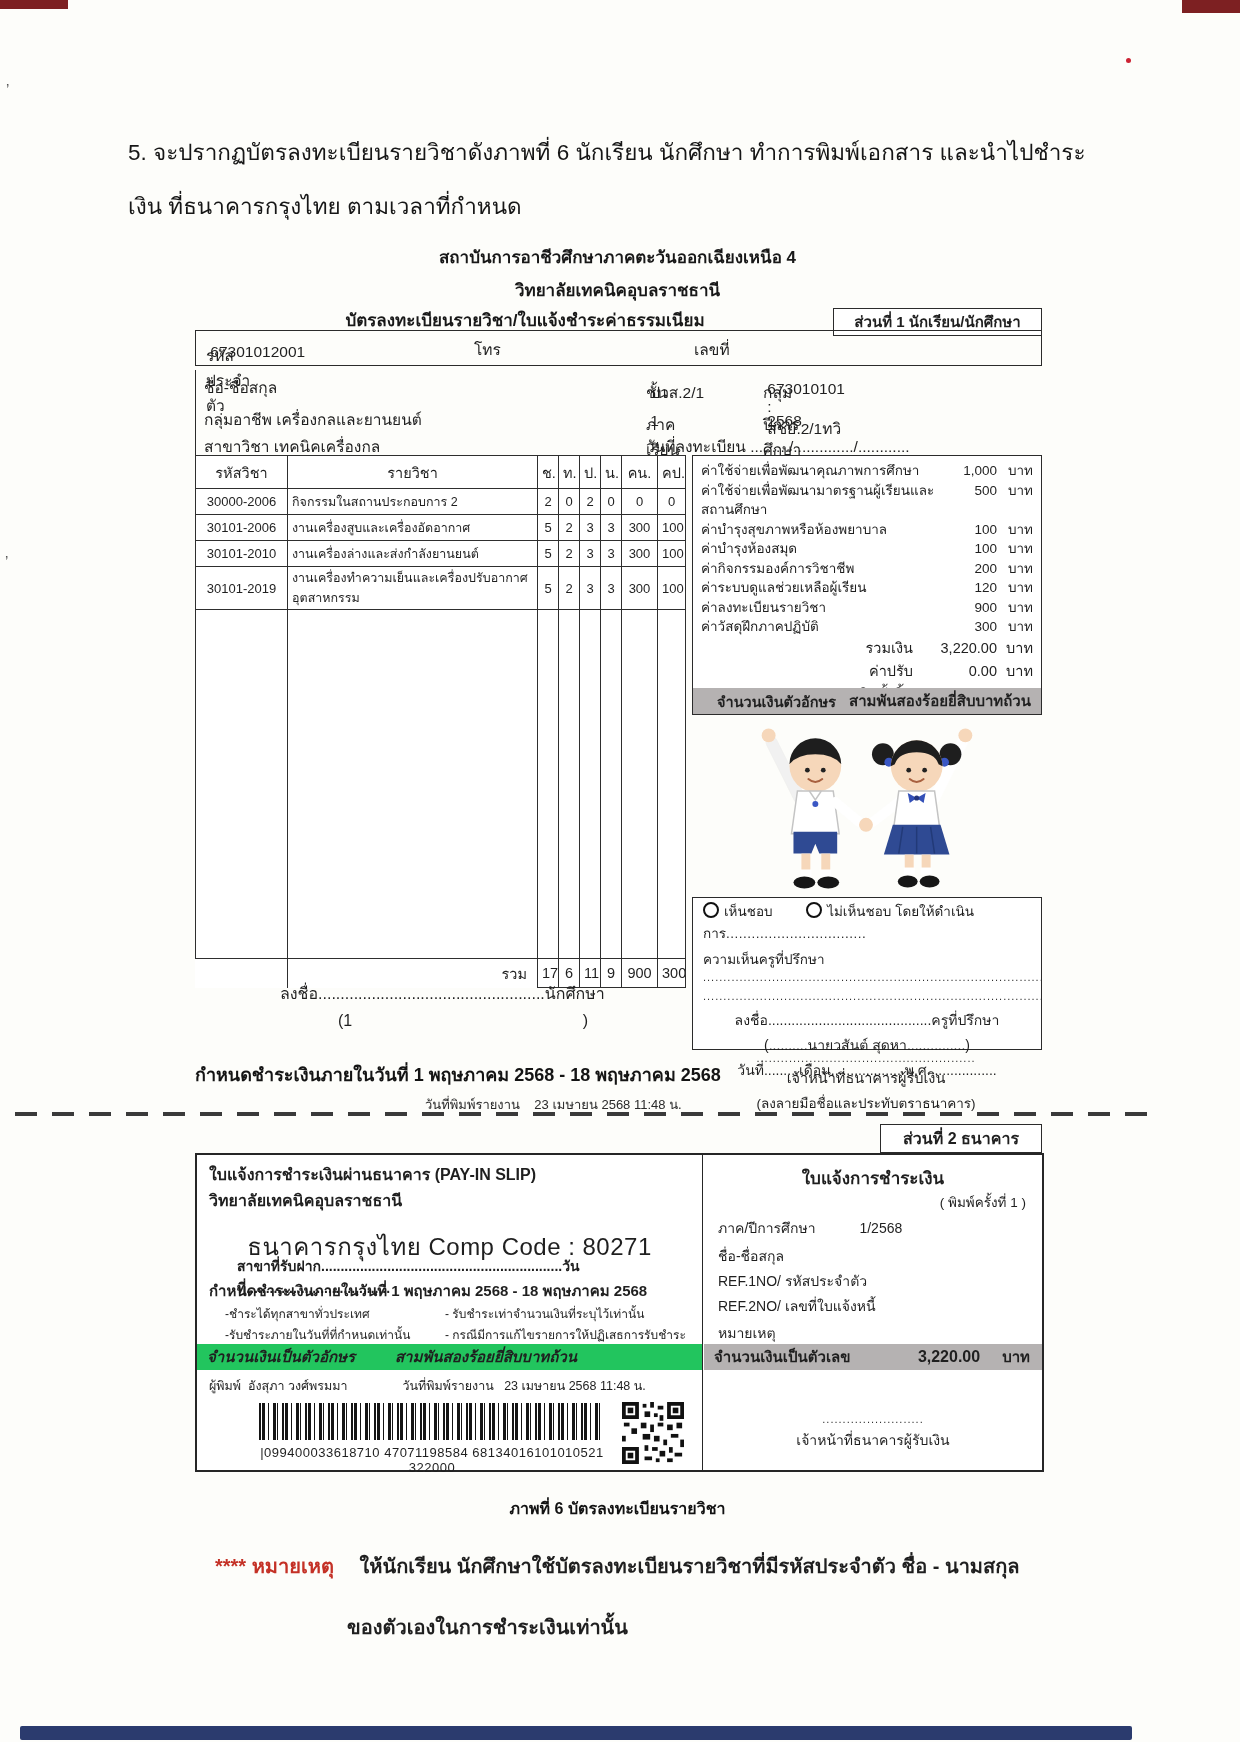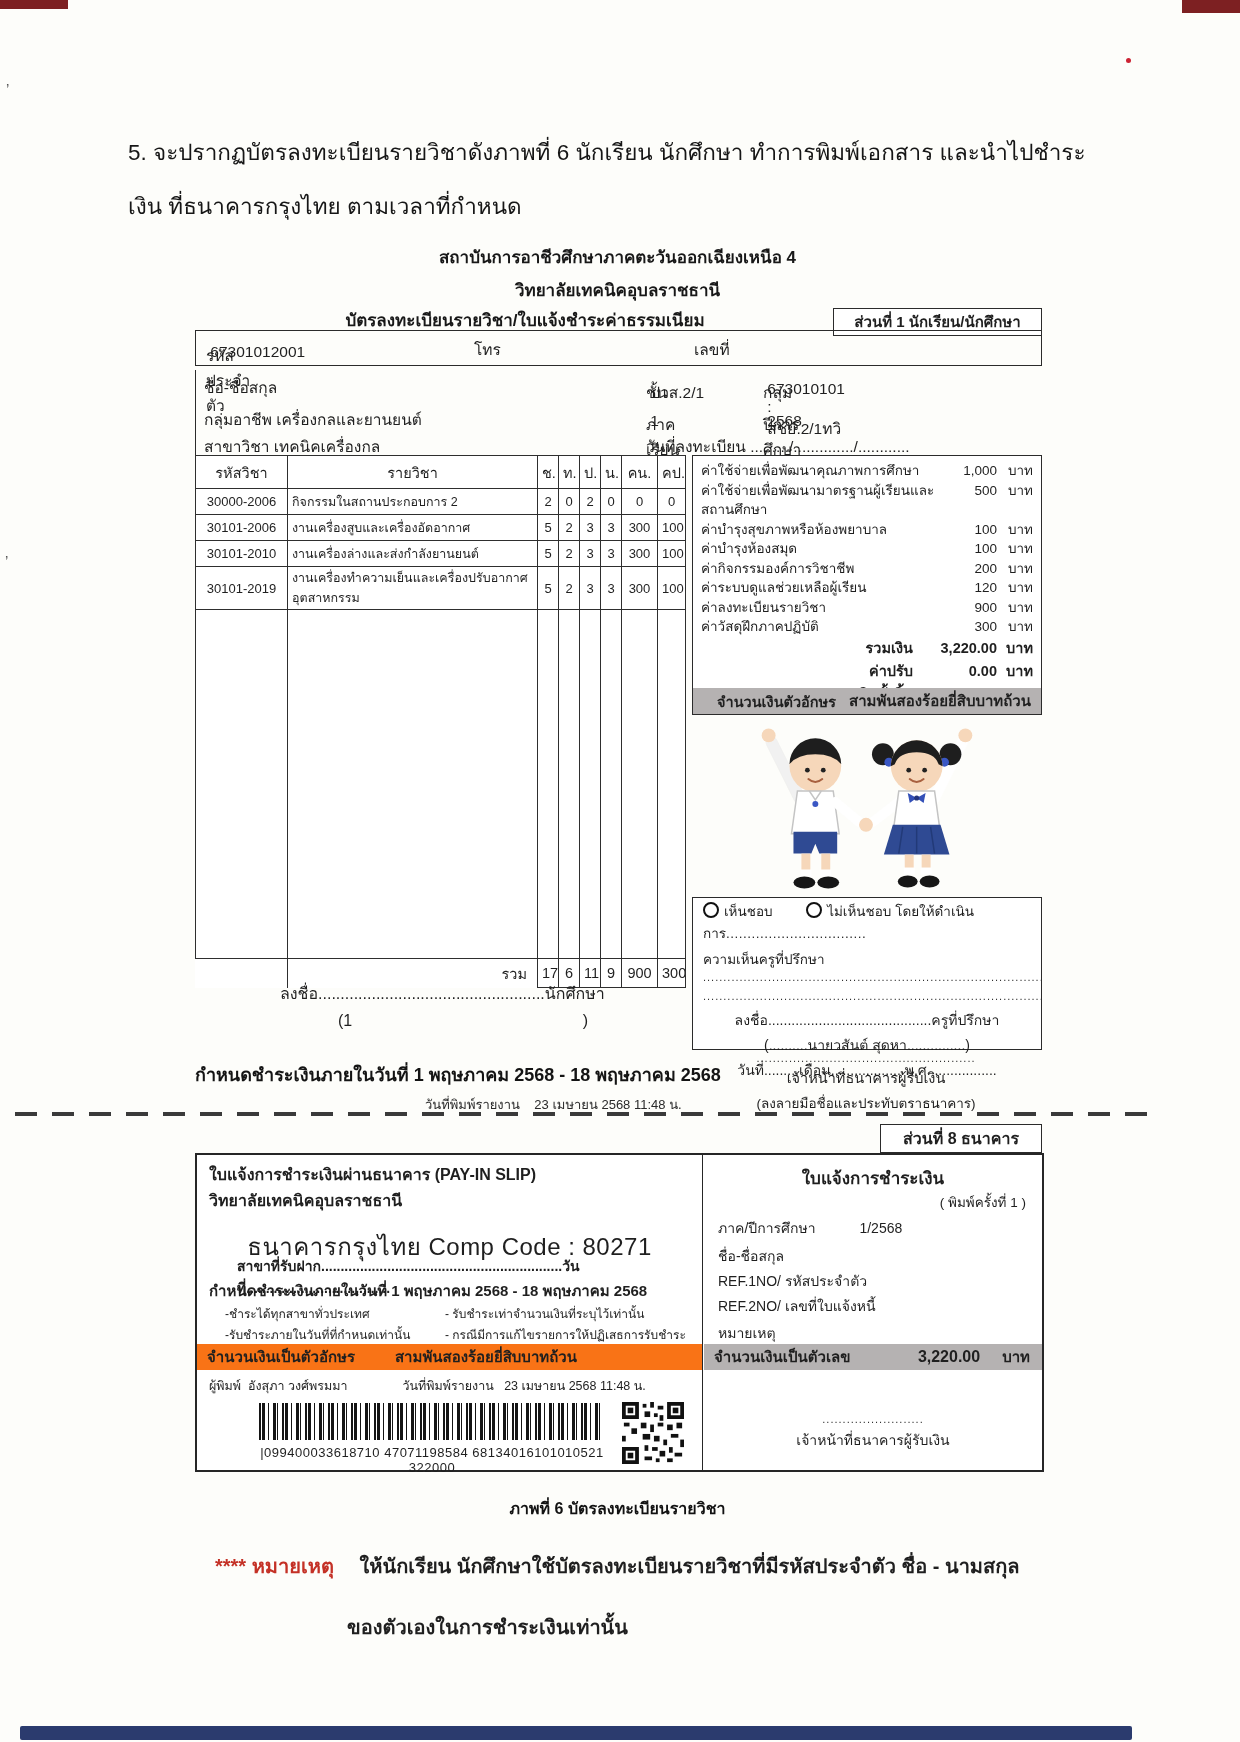--- a/index.html
+++ b/index.html
@@ -47,21 +47,21 @@
   table.courses tr.totalrow td{height:26px;font-size:14.5px;}
   table.courses td.nob{border-left:none;border-bottom:none;background:transparent;}
   table.courses td.tlabel{text-align:right;border-left:none;border-bottom:none;border-top:none;font-size:15px;padding-right:10px;}
 
   
   .fees{left:692px;top:455px;width:348px;height:258px;border:1.8px solid #2b2b2b;background:#fff;}
   .fee-line{display:flex;align-items:baseline;font-size:13.5px;line-height:19.5px;padding:0 8px 0 8px;}
   .fee-line .lab{flex:1;}
   .fee-line .amt{width:55px;text-align:right;}
   .fee-line .unit{width:36px;text-align:right;}
-  .tot-line{display:flex;align-items:baseline;font-size:14.5px;font-weight:700;line-height:23px;padding:0 8px;}
+  .tot-line{display:flex;align-items:baseline;font-size:14.5px;font-weight:400;line-height:23px;padding:0 8px;}
   .tot-line .lab{flex:1;text-align:right;padding-right:14px;}
   .tot-line .amt{width:70px;text-align:right;}
   .tot-line .unit{width:36px;text-align:right;}
   .graybar1{position:absolute;left:0;bottom:0;width:100%;height:26px;background:#b5b2b2;display:flex;align-items:center;}
   .graybar1 .lab{font-weight:700;font-size:14.5px;padding-left:24px;flex:1;}
   .graybar1 .val{font-weight:700;font-size:15px;padding-right:10px;}
 
   
   .advisor{left:692px;top:897px;width:348px;height:151px;border:1.8px solid #2b2b2b;background:#fff;font-size:13.5px;}
   .advisor .row{padding:2px 10px 0 10px;}
@@ -88,21 +88,21 @@
   .slip{left:195px;top:1153px;width:845px;height:315px;border:2px solid #262626;background:#fff;}
   .slip .divider{position:absolute;left:505px;top:0;width:0;height:100%;border-left:1.8px solid #262626;}
   .slip .lcol{position:absolute;left:0;top:0;width:505px;height:100%;}
   .slip .rcol{position:absolute;left:507px;top:0;width:338px;height:100%;}
   .slip .t1{position:absolute;left:12px;top:7px;font-size:16px;font-weight:700;}
   .slip .t2{position:absolute;left:12px;top:33px;font-size:16px;font-weight:700;}
   .slip .bank{position:absolute;left:0;top:72px;width:100%;text-align:center;font-size:24px;font-weight:400;letter-spacing:.5px;}
   .slip .branch{position:absolute;left:40px;top:100px;font-size:14px;font-weight:600;}
   .slip .due{position:absolute;left:12px;top:124px;font-size:15px;font-weight:700;}
   .slip .cond{position:absolute;font-size:12px;color:#222;}
-  .graybar2{position:absolute;left:0;top:189px;width:100%;height:26px;background:#f97316;display:flex;align-items:center;}
+  .graybar2{position:absolute;left:0;top:189px;width:100%;height:26px;background:#22c55e;display:flex;align-items:center;font-style:italic;}
   .graybar2 .lab{font-weight:700;font-size:15px;padding-left:10px;}
   .graybar2 .val{font-weight:700;font-size:15px;padding-left:40px;}
   .printer-row{position:absolute;left:12px;top:221px;width:480px;font-size:12.5px;display:flex;}
   .printer-row .pd{margin-left:55px;}
   .barcode{position:absolute;left:62px;top:248px;width:345px;height:37px;
     background:repeating-linear-gradient(90deg,#141414 0 2px,#fff 2px 3px,#141414 3px 6px,#fff 6px 9px,#141414 9px 10px,#fff 10px 14px,#141414 14px 17px,#fff 17px 18px,#141414 18px 19px,#fff 19px 23px);}
   .barcode-num{position:absolute;left:40px;top:290px;width:390px;text-align:center;font-size:13px;letter-spacing:.5px;}
   .qr{position:absolute;left:425px;top:247px;width:62px;height:62px;}
 
   .rcol .rtitle{position:absolute;left:0;top:9px;width:100%;text-align:center;font-size:17px;font-weight:700;}
@@ -412,21 +412,21 @@
     <span>วันที่พิมพ์รายงาน</span>&nbsp;&nbsp;&nbsp;
     <span>23 เมษายน 2568 11:48 น.</span>
   </div>
   <div class="abs officer1">
     <div class="d">......................................................</div>
     <div class="l1">เจ้าหน้าที่ธนาคารผู้รับเงิน</div>
     <div class="l2">(ลงลายมือชื่อและประทับตราธนาคาร)</div>
   </div>
 
   <div class="abs dash-sep"></div>
-  <div class="abs part2-label">ส่วนที่ 8 ธนาคาร</div>
+  <div class="abs part2-label">ส่วนที่ 2 ธนาคาร</div>
 
   <div class="abs slip">
     <div class="divider"></div>
 
     <div class="lcol">
       <div class="t1">ใบแจ้งการชำระเงินผ่านธนาคาร (PAY-IN SLIP)</div>
       <div class="t2">วิทยาลัยเทคนิคอุบลราชธานี</div>
       <div class="bank">ธนาคารกรุงไทย Comp Code : 80271</div>
       <div class="branch">สาขาที่รับฝาก..............................................................วันที่.....................................</div>
       <div class="due">กำหนดชำระเงินภายในวันที่ 1 พฤษภาคม 2568 - 18 พฤษภาคม 2568</div>

